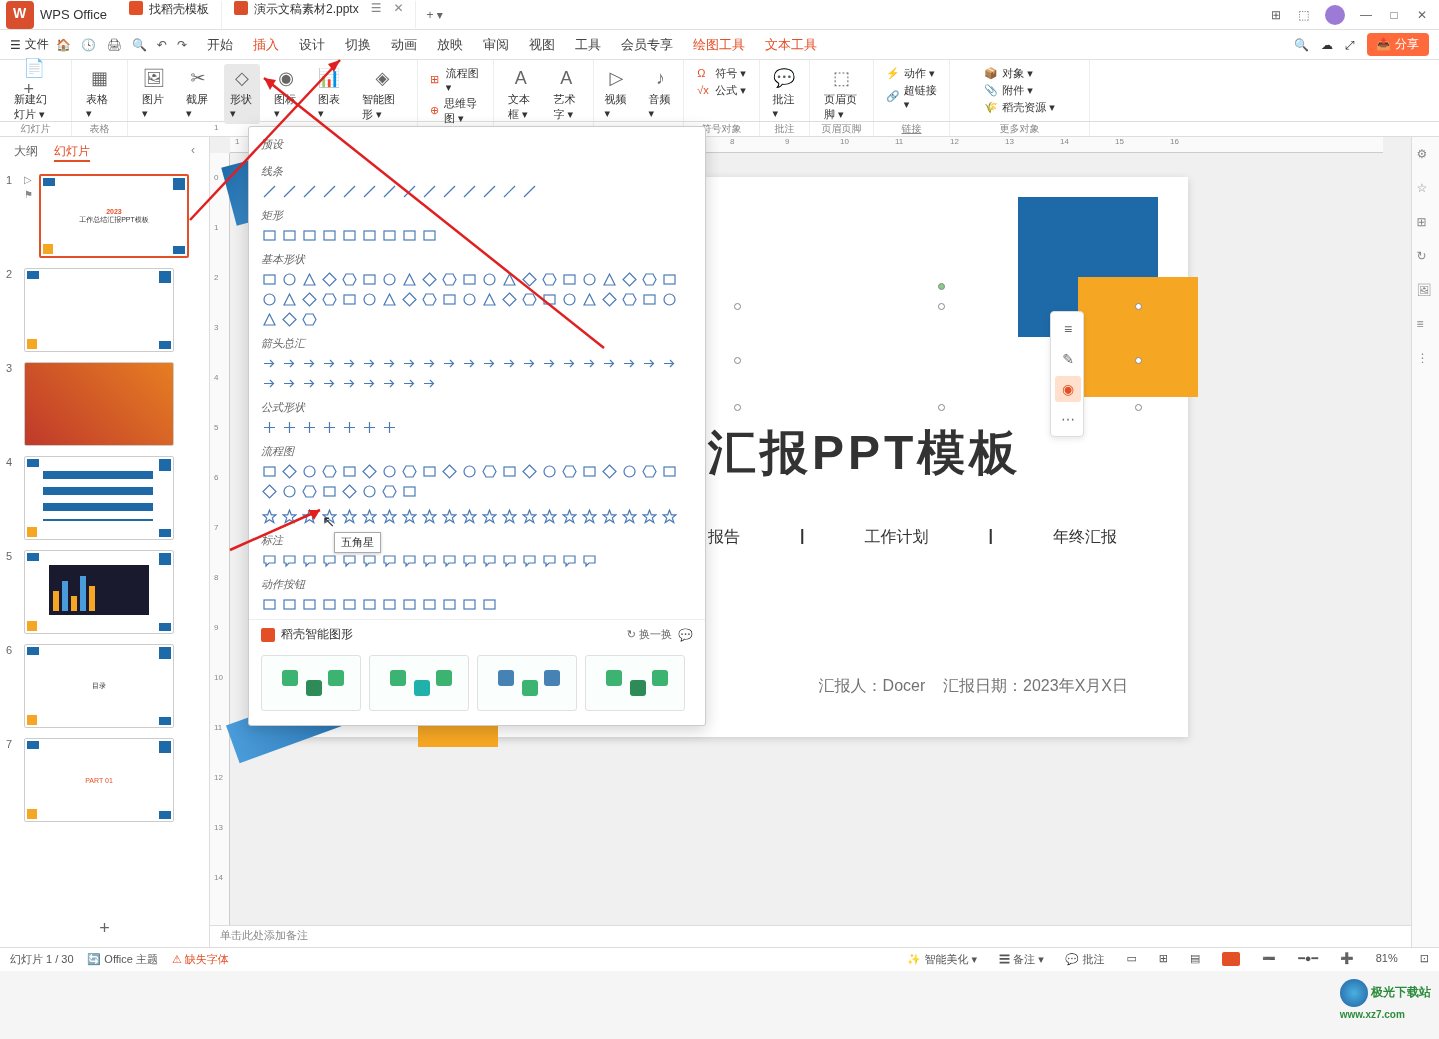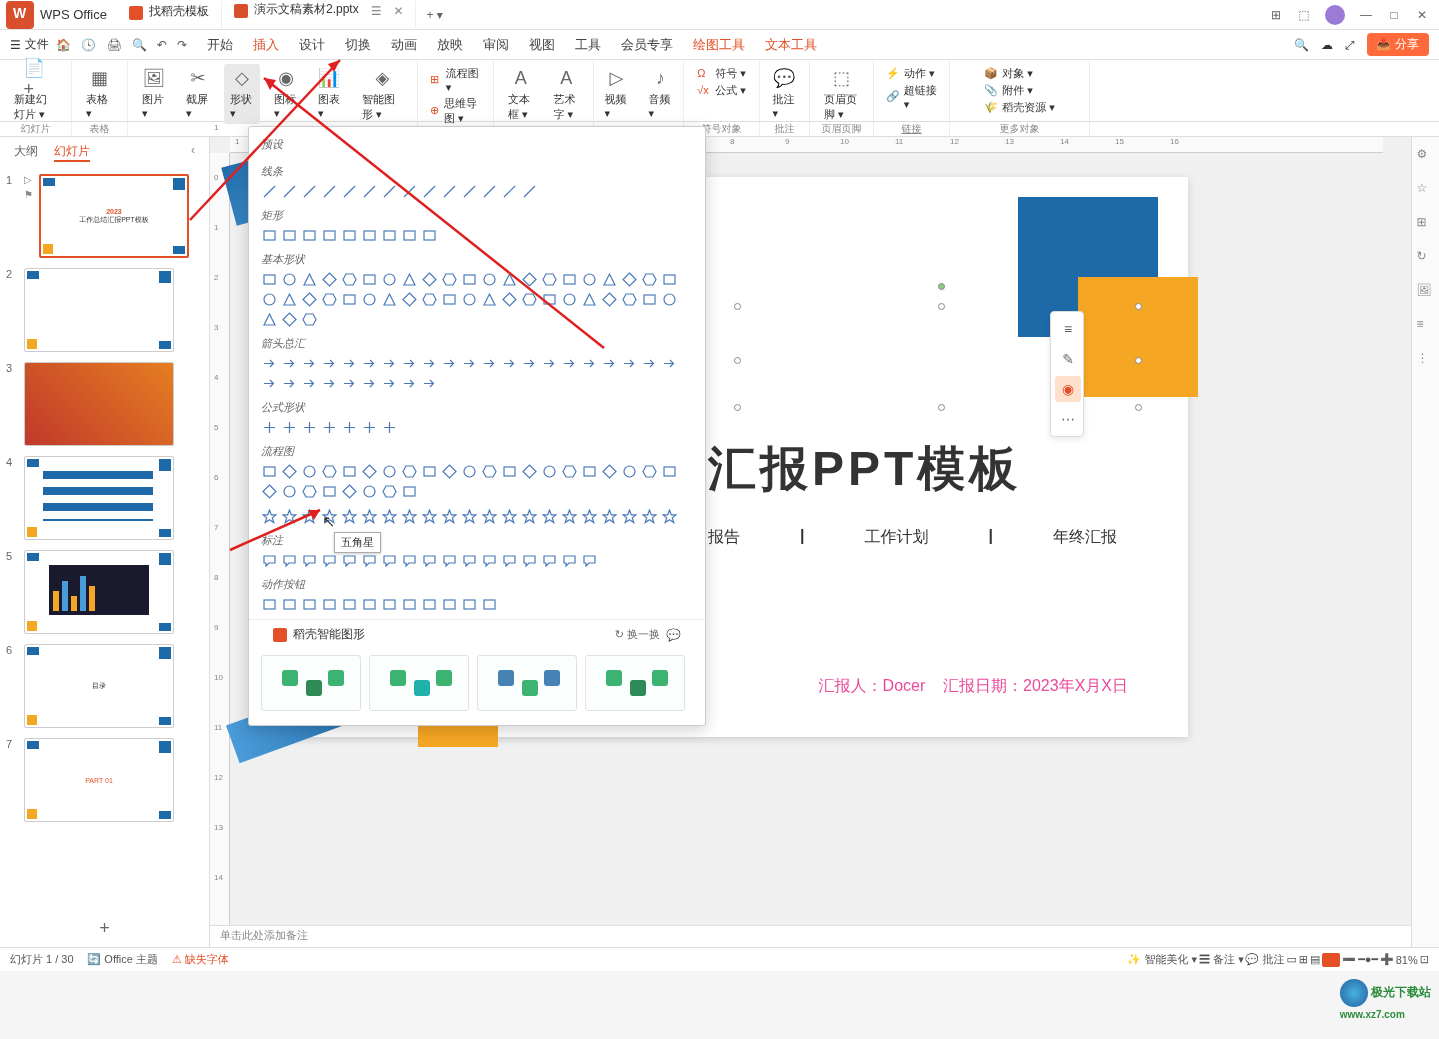--- a/index.html
+++ b/index.html
@@ -2,21 +2,21 @@
 <html><head>
 <meta charset="utf-8">
 <style>
 * { margin: 0; padding: 0; box-sizing: border-box; font-family: "Microsoft YaHei", sans-serif; user-select: none; }
 body { width: 1439px; height: 1039px; background: #f5f5f5; overflow: hidden; position: relative; font-size: 12px; color: #333; }
 
 .titlebar { height: 30px; background: #fff; display: flex; align-items: center; border-bottom: 1px solid #e0e0e0; }
 .app-logo { width: 28px; height: 28px; background: #d94f2e; margin: 0 6px; border-radius: 4px; position: relative; }
 .app-logo::after { content: "W"; color: #fff; font-weight: bold; position: absolute; top: 4px; left: 7px; font-size: 14px; }
 .app-name { font-size: 13px; margin-right: 10px; }
-.tab { display: flex; align-items: flex-end; height: 28px; padding: 9px 12px; border-right: 1px solid #eee; gap: 6px; }
+.tab { display: flex; align-items: flex-start; height: 28px; padding: 0 12px; border-right: 1px solid #eee; gap: 6px; }
 .tab.active { background: #fff; border-bottom: 2px solid #fff; }
 .tab-icon-r { width: 14px; height: 14px; background: #e34f26; border-radius: 2px; }
 .tab-icon-p { width: 14px; height: 14px; background: #d94f2e; border-radius: 2px; }
 .tab-ctl { margin-left: 6px; color: #888; }
 .new-tab { padding: 0 10px; color: #666; }
 .titlebar-right { margin-left: auto; display: flex; align-items: center; gap: 14px; padding-right: 10px; }
 .win-btn { width: 14px; height: 14px; text-align: center; color: #666; cursor: pointer; }
 .avatar { width: 20px; height: 20px; background: #9c7bd6; border-radius: 50%; }
 
 .menubar { height: 30px; background: #fff; display: flex; align-items: center; border-bottom: 1px solid #e0e0e0; padding: 0 10px; }
@@ -65,48 +65,48 @@
 .ruler-h { position: absolute; top: 0; left: 20px; right: 28px; height: 16px; background: #fafafa; border-bottom: 1px solid #ccc; font-size: 8px; color: #888; overflow: hidden; }
 .ruler-v { position: absolute; top: 16px; left: 0; width: 20px; bottom: 22px; background: #fafafa; border-right: 1px solid #ccc; font-size: 8px; color: #888; }
 .ruler-tick { position: absolute; }
 .slide-canvas { position: absolute; top: 40px; left: 48px; width: 930px; height: 560px; background: #fff; box-shadow: 0 2px 8px rgba(0,0,0,.15); }
 .slide-deco-tl { position: absolute; top: -18px; left: -30px; width: 60px; height: 60px; background: linear-gradient(135deg,#1e6aa8,#4a9bd9); transform: rotate(-15deg); }
 .slide-deco-tr { position: absolute; top: 20px; right: 30px; width: 140px; height: 140px; background: #1e6aa8; }
 .slide-deco-tr2 { position: absolute; top: 100px; right: -10px; width: 120px; height: 120px; background: #f5a623; }
 .slide-deco-bl { position: absolute; bottom: 0; left: -30px; width: 160px; height: 40px; background: linear-gradient(90deg,#4a9bd9,#1e6aa8); transform: rotate(-20deg); }
 .slide-deco-bl2 { position: absolute; bottom: -10px; left: 160px; width: 80px; height: 80px; background: #f5a623; }
 .slide-title { position: absolute; top: 120px; left: 440px; font-size: 80px; color: #e34f26; font-weight: bold; }
-.slide-mainline { position: absolute; top: 260px; left: 450px; font-size: 48px; color: #333; font-weight: bold; letter-spacing: 4px; }
+.slide-mainline { position: absolute; top: 244px; left: 450px; font-size: 48px; color: #333; font-weight: bold; letter-spacing: 4px; }
 .slide-subline { position: absolute; top: 350px; left: 450px; font-size: 16px; color: #333; display: flex; gap: 60px; }
-.slide-footer { position: absolute; bottom: 40px; right: 60px; font-size: 16px; color: #ec4899; }
+.slide-footer { position: absolute; bottom: 40px; right: 60px; font-size: 16px; color: #737373; }
 
 .sel-handles { position: absolute; top: 130px; left: 480px; width: 400px; height: 100px; }
 .sel-h { position: absolute; width: 7px; height: 7px; background: #fff; border: 1px solid #888; border-radius: 50%; }
 
 .float-toolbar { position: absolute; top: 174px; left: 840px; width: 34px; background: #fff; border: 1px solid #ddd; border-radius: 4px; box-shadow: 0 2px 6px rgba(0,0,0,.1); display: flex; flex-direction: column; gap: 4px; padding: 4px; }
 .float-btn { width: 26px; height: 26px; display: flex; align-items: center; justify-content: center; cursor: pointer; font-size: 14px; color: #666; border-radius: 3px; }
 .float-btn.hl { background: #ffe0cc; color: #e34f26; }
 
 .notes-bar { position: absolute; bottom: 0; left: 0; right: 0; height: 22px; background: #fff; border-top: 1px solid #ddd; padding: 2px 10px; font-size: 11px; color: #888; }
 
 .right-rail { width: 28px; background: #fafafa; border-left: 1px solid #ddd; display: flex; flex-direction: column; align-items: center; gap: 16px; padding-top: 10px; }
 .rail-btn { width: 18px; height: 18px; color: #888; cursor: pointer; }
 
 .statusbar { height: 24px; background: #fff; border-top: 1px solid #ddd; display: flex; align-items: center; padding: 0 10px; font-size: 11px; color: #555; gap: 14px; }
-.statusbar .right { margin-left: auto; display: flex; align-items: center; gap: 2px; }
+.statusbar .right { margin-left: auto; display: flex; align-items: flex-start; gap: 22px; }
 .play-btn { width: 18px; height: 14px; background: #e34f26; border-radius: 2px; }
 
 
 .shapes-panel { position: absolute; top: 126px; left: 248px; width: 458px; background: #fff; border: 1px solid #ccc; border-radius: 3px; box-shadow: 0 4px 16px rgba(0,0,0,.18); z-index: 100; padding: 8px 0; }
 .sp-section { padding: 2px 12px 6px; }
 .sp-title { font-size: 11px; color: #666; margin-bottom: 4px; font-style: italic; }
 .sp-grid { display: flex; flex-wrap: wrap; gap: 3px; }
 .sp-shape { width: 17px; height: 17px; color: #4a7ab8; display: flex; align-items: center; justify-content: center; cursor: pointer; font-size: 14px; }
 .sp-shape svg { width: 15px; height: 15px; stroke: #4a7ab8; fill: none; stroke-width: 1.2; }
-.sp-bottom { display: flex; align-items: center; padding: 6px 24px; border-top: 1px solid #eee; gap: 6px; }
+.sp-bottom { display: flex; align-items: center; padding: 6px 12px; border-top: 1px solid #eee; gap: 6px; }
 .sp-refresh { margin-left: auto; color: #666; font-size: 11px; cursor: pointer; }
 .sp-thumbs { display: flex; gap: 8px; padding: 6px 12px; }
 .sp-thumb { width: 100px; height: 56px; border: 1px solid #e0e0e0; border-radius: 3px; background: #fafffe; position: relative; }
 .sp-thumb-deco { position: absolute; width: 16px; height: 16px; border-radius: 3px; }
 .tooltip { position: absolute; background: #fff; border: 1px solid #aaa; padding: 2px 6px; font-size: 11px; box-shadow: 0 1px 3px rgba(0,0,0,.2); z-index: 200; }
 
 
 .arrow { position: absolute; z-index: 150; pointer-events: none; }
 .arrow-line { stroke: #e02020; stroke-width: 2.5; fill: none; }
 .arrow-head { fill: #e02020; }

